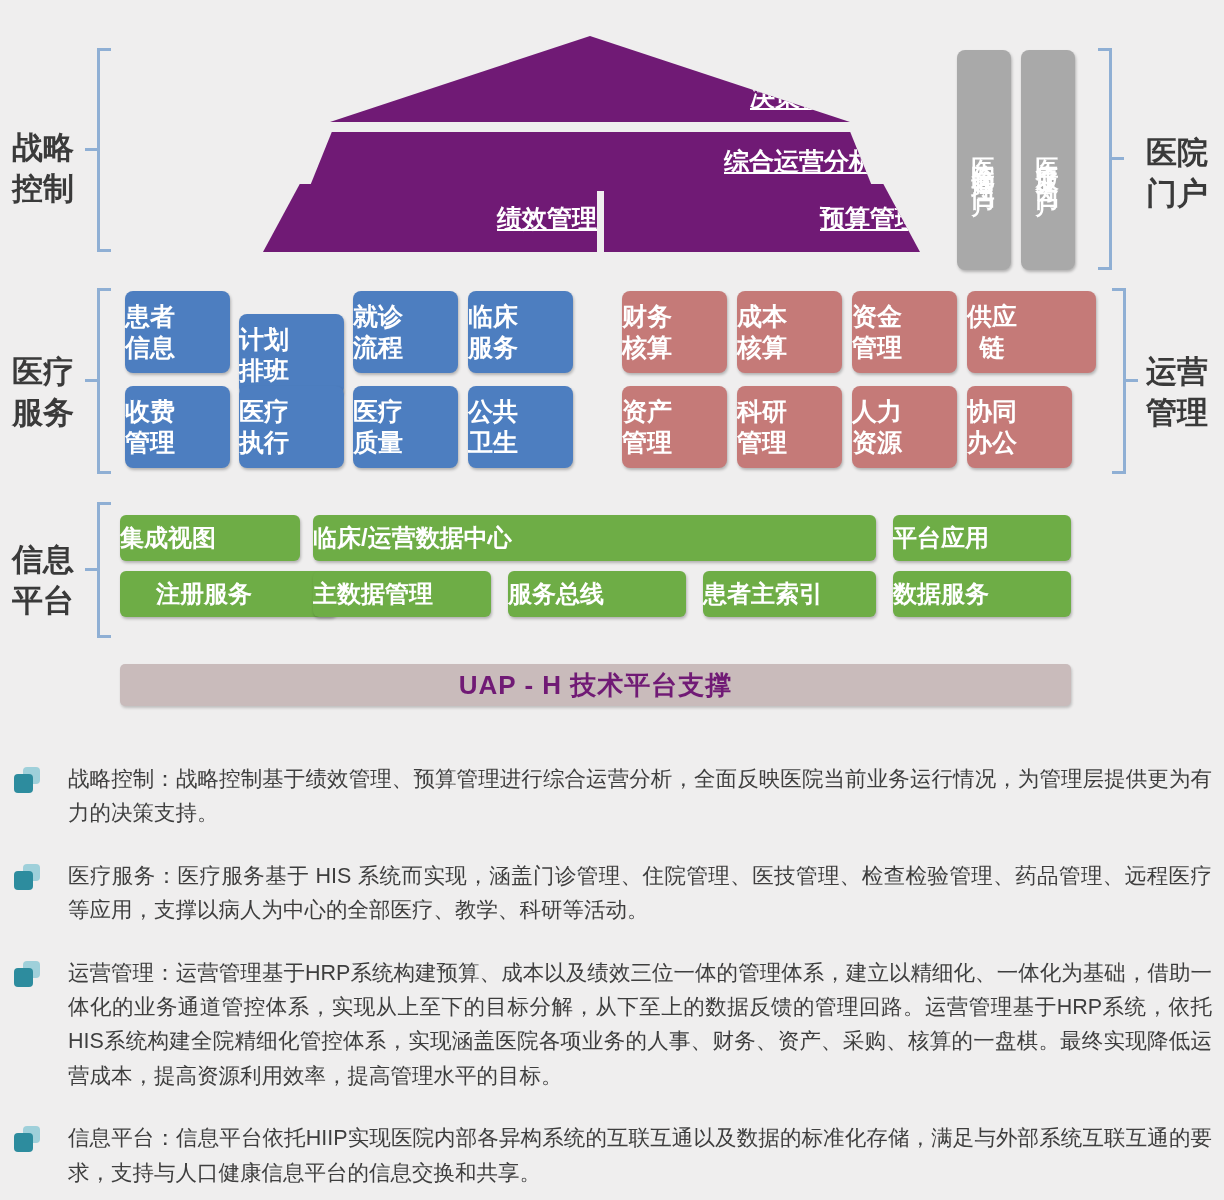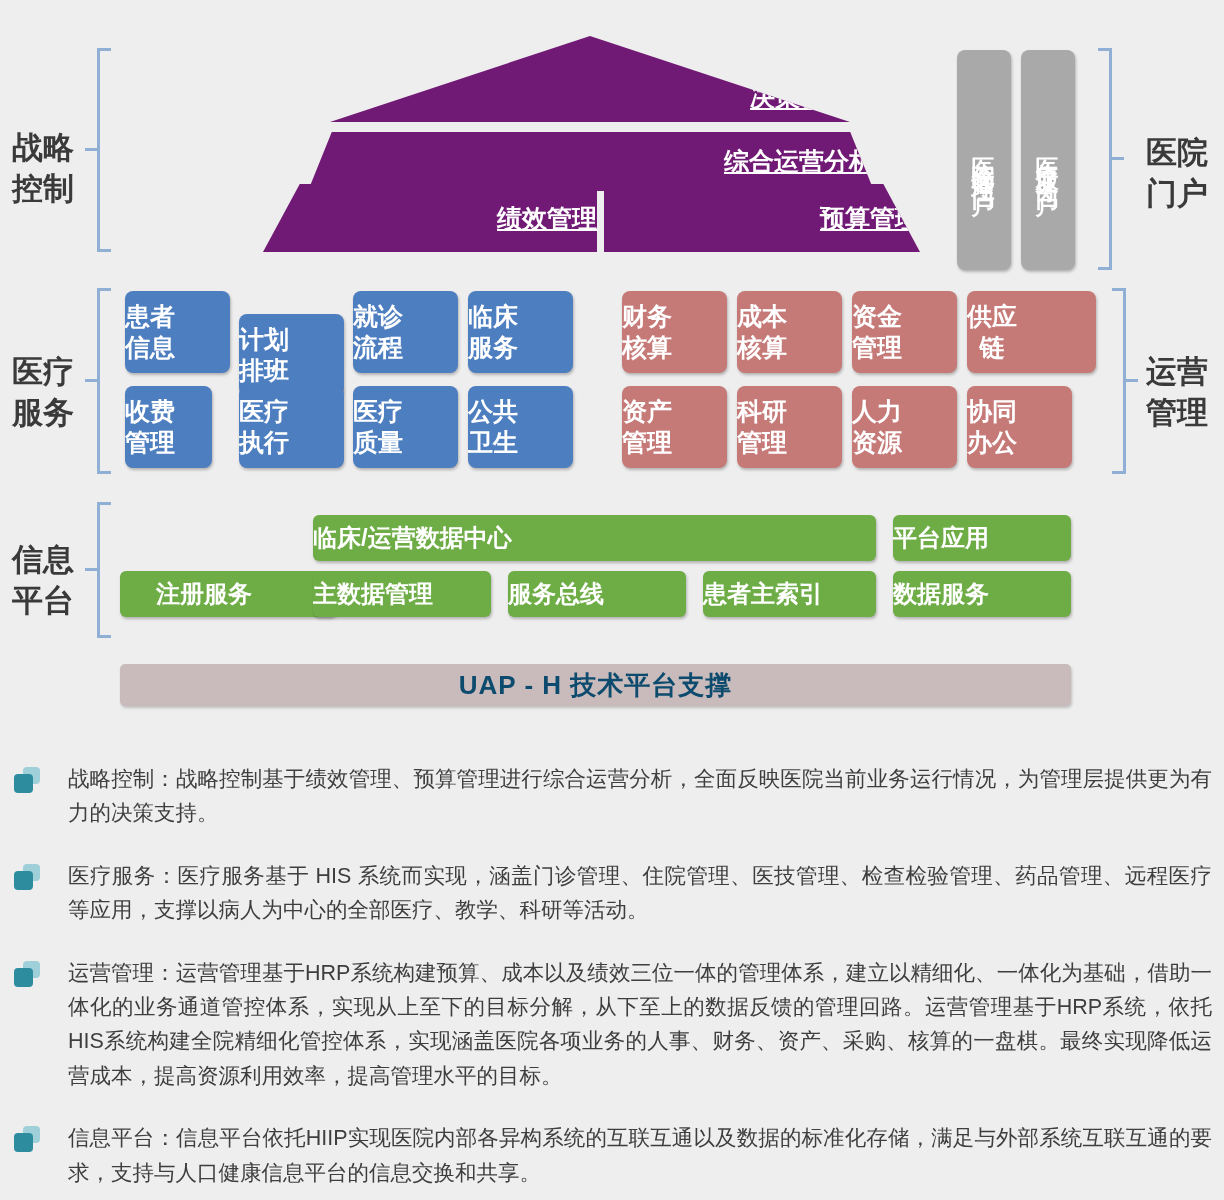--- a/index.html
+++ b/index.html
@@ -42,21 +42,21 @@
   .green { background:#6ead46; border-radius:6px; }
   .green .lbl { font-size:24px; white-space:nowrap; }
   
   .portal-bar { position:absolute; width:54px; height:220px; background:#a9a9a9; border-radius:8px;
                 display:flex; align-items:center; justify-content:center;
                 box-shadow:1px 2px 3px rgba(0,0,0,0.25); }
   .portal-bar .vtext { writing-mode:vertical-rl; text-orientation:upright;
                        color:#fff; font-weight:bold; font-size:23px; letter-spacing:7px; }
   
   .uap-bar { position:absolute; left:120px; top:664px; width:951px; height:42px;
-             background:#c9bbbb; border-radius:5px; color:#0c4a6e; font-weight:bold; font-size:26px;
+             background:#c9bbbb; border-radius:5px; color:#701a75; font-weight:bold; font-size:26px;
              letter-spacing:1px; display:flex; align-items:center; justify-content:center;
              box-shadow:1px 2px 3px rgba(0,0,0,0.2); }
   
   .descriptions { position:absolute; left:14px; top:762px; width:1198px; }
   .desc-item { display:flex; gap:28px; margin-bottom:28px; }
   .bullet { position:relative; width:26px; height:26px; flex:0 0 26px; margin-top:5px; }
   .bullet .bb { position:absolute; right:0; top:0; width:17px; height:17px;
                 background:#9fd0da; border-radius:4px; }
   .bullet .bf { position:absolute; left:0; bottom:0; width:19px; height:19px;
                 background:#2d8c9e; border-radius:4px; }
@@ -122,21 +122,21 @@
 排班</span>
     </div>
   <div class="box blue" style="left:353px; top:291px; width:105px; height:82px;">
       <span class="lbl">就诊
 流程</span>
     </div>
   <div class="box blue" style="left:468px; top:291px; width:105px; height:82px;">
       <span class="lbl">临床
 服务</span>
     </div>
-  <div class="box blue" style="left:125px; top:386px; width:87px; height:82px;">
+  <div class="box blue" style="left:125px; top:386px; width:105px; height:82px;">
       <span class="lbl">收费
 管理</span>
     </div>
   <div class="box blue" style="left:239px; top:386px; width:105px; height:82px;">
       <span class="lbl">医疗
 执行</span>
     </div>
   <div class="box blue" style="left:353px; top:386px; width:105px; height:82px;">
       <span class="lbl">医疗
 质量</span>
@@ -190,20 +190,23 @@
 
   <div class="side-label" style="left:12px; top:540px;">信息
 平台</div>
   <div class="bracket left" style="left:97px; top:502px; height:136px;">
     <span class="v"></span>
       <span class="t"></span>
       <span class="b"></span>
       <span class="nub"></span>
   </div>
 
+  <div class="box green" style="left:120px; top:515px; width:180px; height:46px;">
+      <span class="lbl">集成视图</span>
+    </div>
   <div class="box green" style="left:313px; top:515px; width:563px; height:46px;">
       <span class="lbl">临床/运营数据中心</span>
     </div>
   <div class="box green" style="left:893px; top:515px; width:178px; height:46px;">
       <span class="lbl">平台应用</span>
     </div>
 
   <div class="box green" style="left:120px; top:571px; width:180px; height:46px;padding-left:36px;">
       <span class="lbl">注册服务</span>
     </div>

